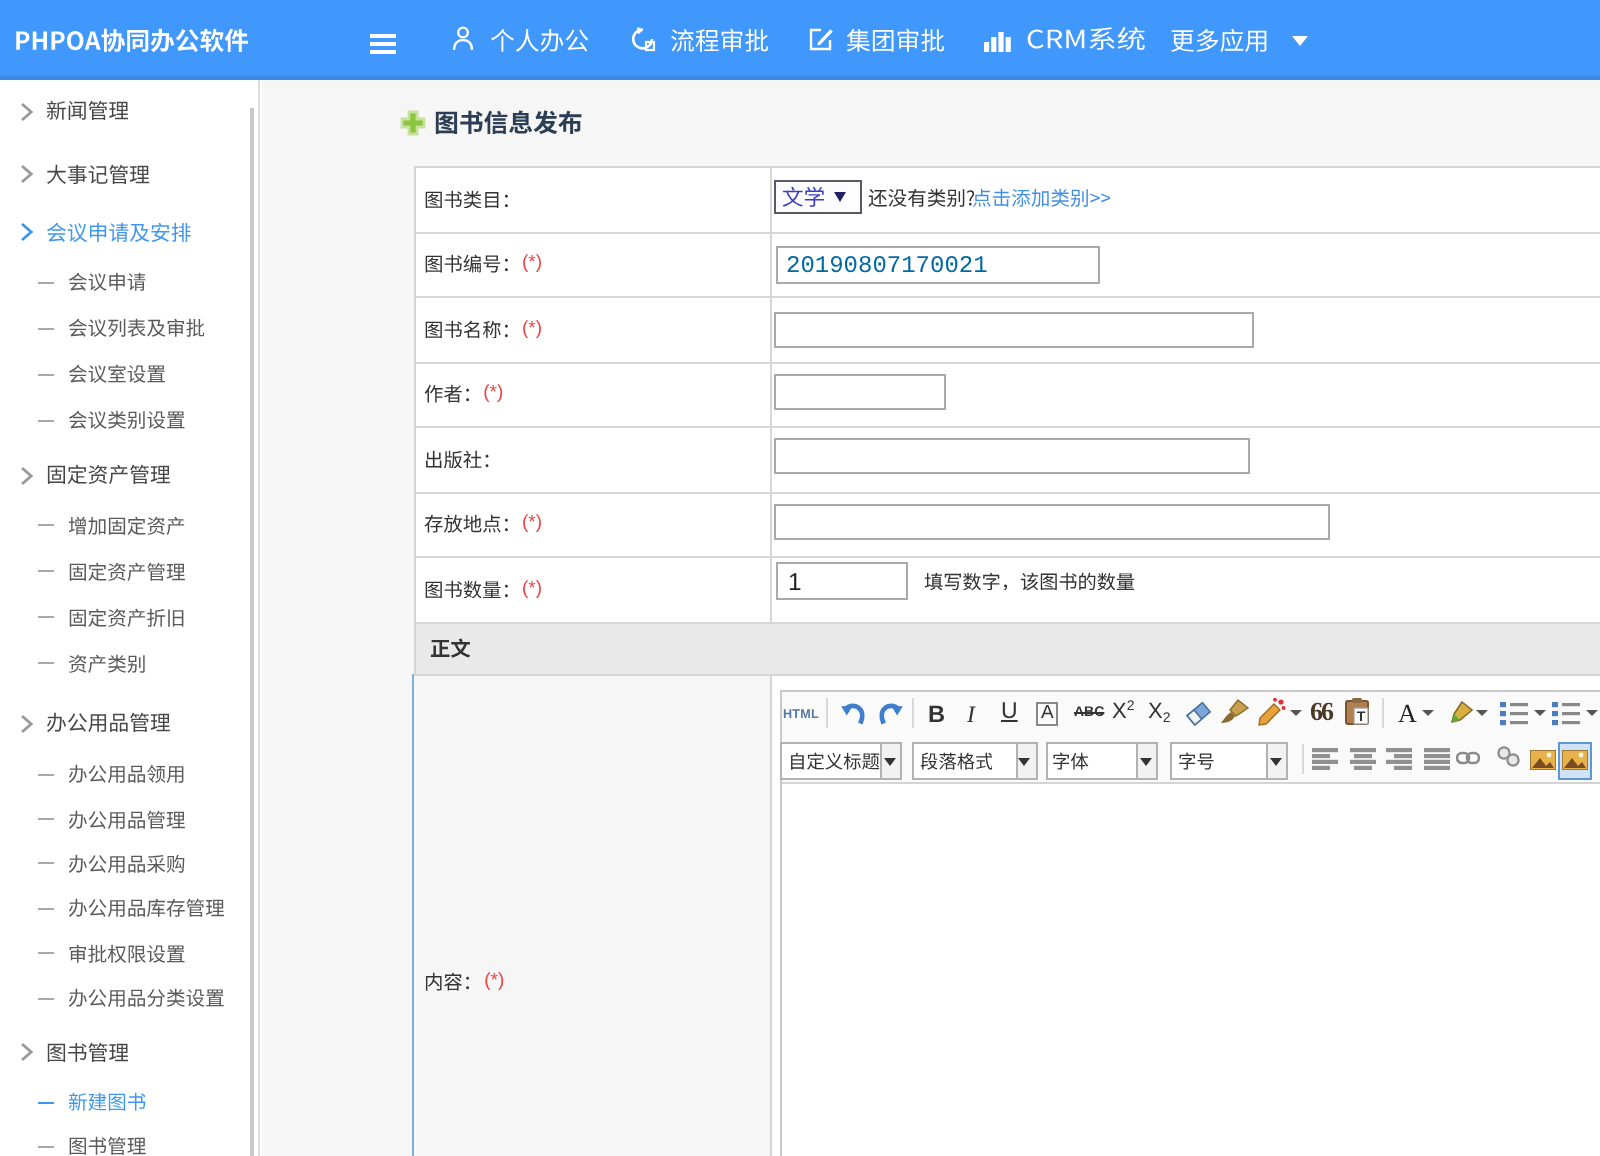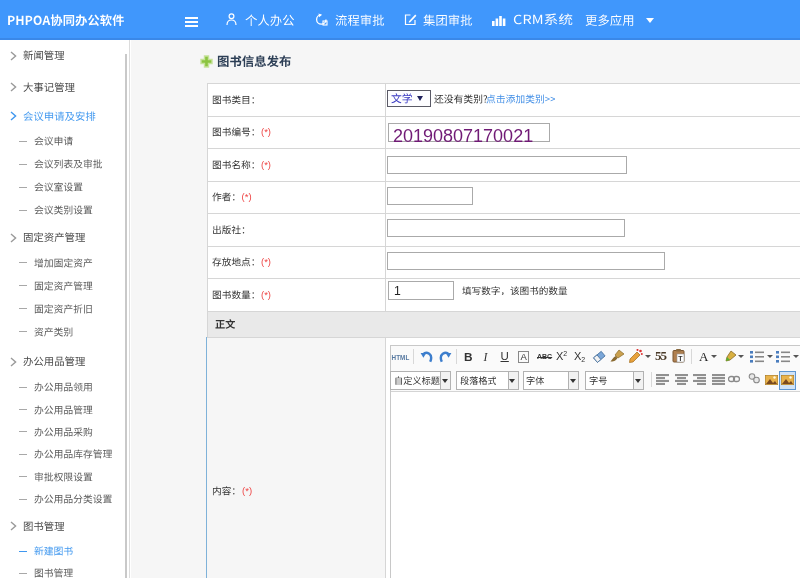--- a/index.html
+++ b/index.html
@@ -514,21 +514,21 @@
       <use href="#g89" x="0"></use>
       <use href="#g102" x="1000"></use>
       <use href="#g103" x="2000"></use>
       <use href="#g55" x="3000"></use>
       <use href="#g48" x="4000"></use>
       <use href="#g49" x="5000"></use>
       <use href="#g104" x="6000"></use>
       <use href="#g104" x="6555"></use>
     </svg>
     <div class="inp" style="left:387.5px;top:123.0px;width:162.0px;height:19.0px"></div>
-    <span class="abs" style="left:393px;top:125.5px;font-size:18px;color:#701a75;font-family:Liberation Sans, sans-serif">20190807170021</span>
+    <span class="abs" style="left:393px;top:125.5px;font-size:12px;color:#0369a1;font-family:Liberation Mono, monospace">20190807170021</span>
     <div class="inp" style="left:387.0px;top:155.5px;width:240.0px;height:18.0px"></div>
     <div class="inp" style="left:387.0px;top:187.0px;width:86.0px;height:18.0px"></div>
     <div class="inp" style="left:387.0px;top:218.5px;width:238.0px;height:18.5px"></div>
     <div class="inp" style="left:387.0px;top:251.5px;width:278.0px;height:18.5px"></div>
     <div class="inp" style="left:388.0px;top:281.0px;width:66.0px;height:19.0px"></div>
     <span class="abs" style="left:394px;top:284px;font-size:12.2px;color:#222">1</span>
     <svg style="position:absolute;left:462.0px;top:285.5px" width="105.60" height="9.60" viewBox="0 0 11000 1000" fill="#333">
       <use href="#g105" x="0"></use>
       <use href="#g106" x="1000"></use>
       <use href="#g90" x="2000"></use>
@@ -573,21 +573,21 @@
       <path d="M9 1 L14 5 L8 9 L5 6 Z" fill="#caa04e" stroke="#8a6a28" stroke-width="0.7"></path>
       <path d="M5.5 7 L7.5 9 C6 12 3 12.5 0.5 12.5 C2 11 2.5 9 5.5 7 Z" fill="#8a6a30"></path>
     </svg>
     <svg class="abs" style="left:629px;top:349px" width="14" height="14" viewBox="0 0 14 14">
       <path d="M8 3 L11 6 L4 13 L0.5 13.5 L1 10 Z" fill="#e8a23c" stroke="#a06a1a" stroke-width="0.7"></path>
       <circle cx="11.5" cy="2" r="1.3" fill="#d33"></circle>
       <circle cx="8.5" cy="0.9" r="1" fill="#d33"></circle>
       <circle cx="12.8" cy="5" r="1" fill="#d33"></circle>
     </svg>
     <div class="abs" style="left:645px;top:355px;width:0;height:0;border-left:3px solid transparent;border-right:3px solid transparent;border-top:3.5px solid #555"></div>
-    <span class="abs" style="left:655px;top:348px;font-size:13px;font-weight:bold;font-family:'Liberation Serif',serif;color:#4a3a28;letter-spacing:-1px">55</span>
+    <span class="abs" style="left:655px;top:348px;font-size:13px;font-weight:bold;font-family:'Liberation Serif',serif;color:#4a3a28;letter-spacing:-1px">66</span>
     <svg class="abs" style="left:672px;top:349px" width="13" height="14" viewBox="0 0 13 14">
       <rect x="1" y="1.5" width="11" height="11.5" rx="1" fill="#b08050" stroke="#7a5630" stroke-width="1"></rect>
       <rect x="4" y="0" width="5" height="2.5" rx="0.8" fill="#8a6a40"></rect>
       <rect x="5" y="5" width="7" height="8" fill="#fff" stroke="#999" stroke-width="0.6"></rect>
       <text x="8.5" y="11.5" font-size="7" font-weight="bold" text-anchor="middle" fill="#333" font-family="Liberation Sans">T</text>
     </svg>
     <div class="abs" style="left:691.0px;top:349.0px;width:1px;height:15px;background:#d8d8d8"></div>
     <span class="abs" style="left:699px;top:348.5px;font-size:13px;color:#222;font-family:'Liberation Serif',serif">A</span>
     <div class="abs" style="left:711px;top:355px;width:0;height:0;border-left:3px solid transparent;border-right:3px solid transparent;border-top:3.5px solid #555"></div>
     <svg class="abs" style="left:724px;top:350px" width="13" height="12" viewBox="0 0 13 12">

